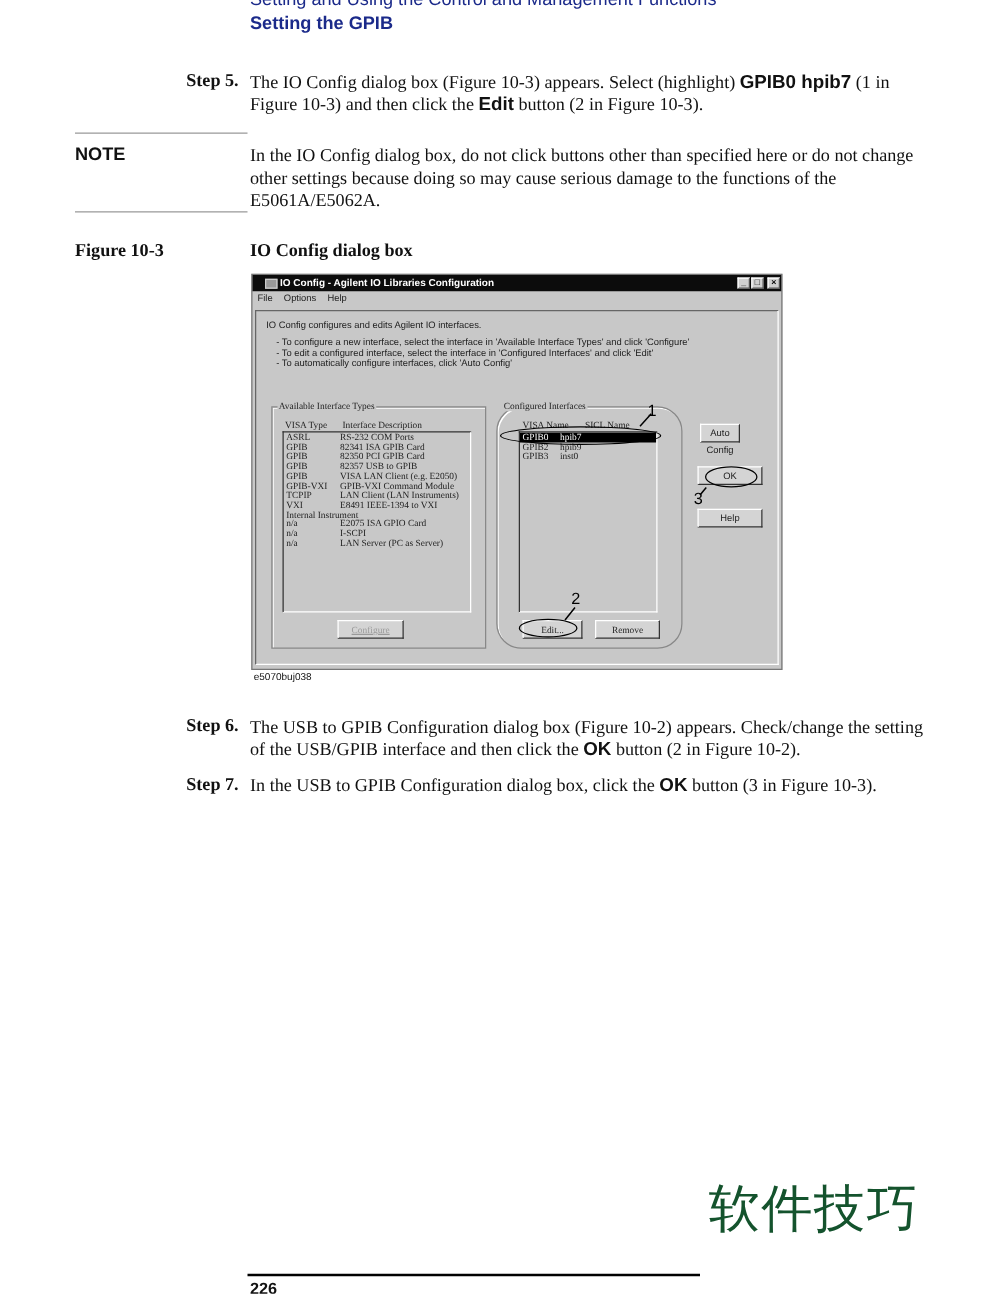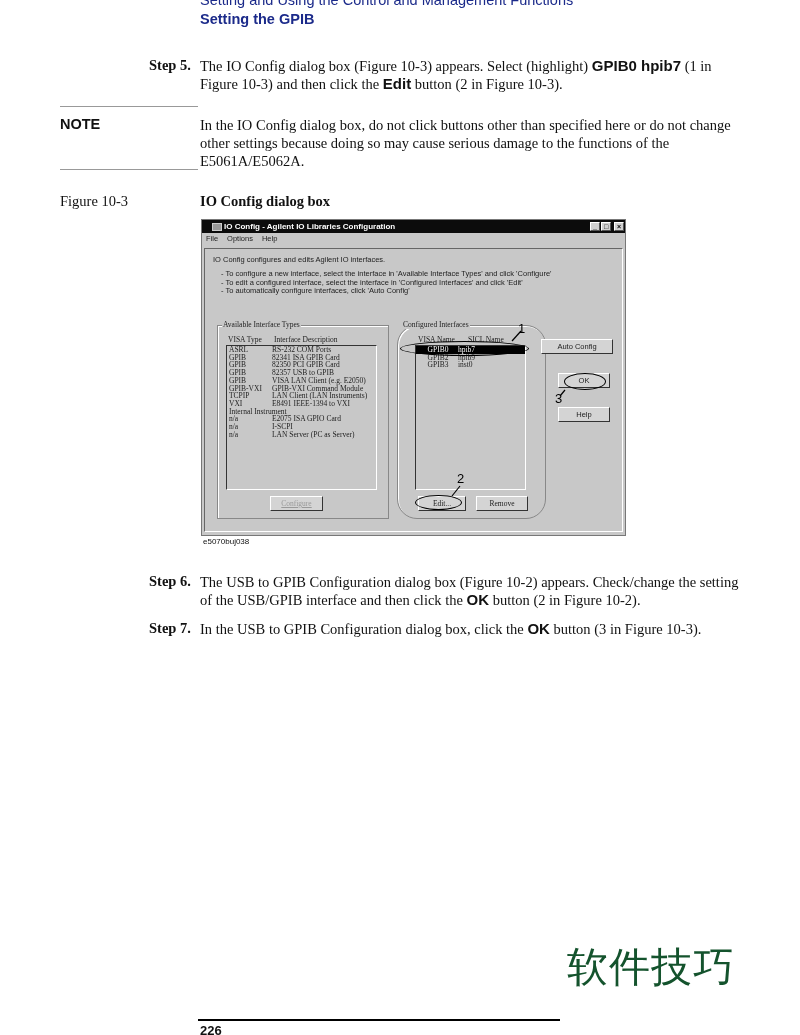--- a/index.html
+++ b/index.html
@@ -8,41 +8,41 @@
 
   .hdr1 { position: absolute; left: 200px; top: -8px; font-family: "Liberation Sans", sans-serif; font-size: 14.5px; color: #1b2a8a; white-space: nowrap; }
   .hdr2 { position: absolute; left: 200px; top: 11px; font-family: "Liberation Sans", sans-serif; font-size: 14.5px; font-weight: bold; color: #1b2a8a; }
 
   .step-label { position: absolute; left: 149px; font-weight: bold; font-size: 14.5px; }
   .para { position: absolute; left: 200px; width: 540px; font-size: 14.5px; line-height: 18px; }
   .sans-b { font-family: "Liberation Sans", sans-serif; font-weight: bold; font-size: 15px; }
 
   .rule-short { position: absolute; left: 60px; width: 138px; height: 1px; background: #999; }
   .note-label { position: absolute; left: 60px; top: 116px; font-family: "Liberation Sans", sans-serif; font-weight: bold; font-size: 14.5px; }
-  .fig-label { position: absolute; left: 60px; top: 193px; font-weight: normal; font-size: 14.5px; }
+  .fig-label { position: absolute; left: 60px; top: 193px; font-weight: bold; font-size: 14.5px; }
   .fig-title { position: absolute; left: 200px; top: 193px; font-weight: bold; font-size: 14.5px; }
 
   
   .dlg { position: absolute; left: 201px; top: 219px; width: 425px; height: 317px; background: #c8c8c8; border: 1px solid #777; font-family: "Liberation Sans", sans-serif; font-size: 8px; color: #222; }
   .titlebar { height: 13px; background: #0c0c0c; color: #fff; font-weight: bold; font-size: 8px; line-height: 13px; padding-left: 10px; display: flex; align-items: center; }
   .app-icon { width: 10px; height: 8px; background: #999; border: 1px solid #ccc; margin-right: 2px; }
   .title-text { flex: 1; }
   .tb-btn { width: 10px; height: 9px; background: #d0d0d0; border: 1px solid #fff; border-right-color: #555; border-bottom-color: #555; margin-right: 1px; color: #000; font-size: 7px; line-height: 7px; text-align: center; font-weight: bold; }
   .menubar { height: 12px; display: flex; gap: 9px; padding-left: 4px; line-height: 12px; font-size: 7.5px; }
   .client { position: absolute; left: 2px; top: 28px; right: 2px; bottom: 3px; border: 1px solid #666; border-right-color: #fff; border-bottom-color: #fff; }
   .intro { position: absolute; left: 8px; top: 6px; font-size: 7.5px; line-height: 9px; }
   .intro-list { position: absolute; left: 16px; top: 21px; font-size: 7.5px; line-height: 8.5px; }
 
   .group { position: absolute; border: 1px solid #888; box-shadow: 1px 1px 0 #fff inset; font-family: Liberation Serif, serif; }
   .group-legend { position: absolute; top: -6px; left: 4px; background: #c8c8c8; padding: 0 1px; font-size: 7.5px; }
   .col-hdr { position: absolute; font-size: 7.5px; }
   .listbox { position: absolute; background: #c8c8c8; border: 1px solid #333; border-right-color: #fff; border-bottom-color: #fff; font-size: 7.5px; line-height: 7.7px; overflow: hidden; }
   .row { display: flex; white-space: nowrap; }
   .row .c1 { width: 45px; padding-left: 2px; }
-  .row.cfg .c1 { width: 42px; text-align: center; }
+  .row.cfg .c1 { width: 32px; }
   .row.sel { background: #000; color: #fff; }
   .w-btn { position: absolute; height: 15px; background: #d4d4d4; border: 1px solid #fff; border-right-color: #333; border-bottom-color: #333; font-size: 7.5px; text-align: center; line-height: 13px; cursor: pointer; }
   .w-btn.disabled { color: #999; }
   .w-btn u { text-decoration: underline; }
 
   .callout { position: absolute; border: 1.5px solid #000; border-radius: 50%; pointer-events: none; }
   .callout-num { position: absolute; font-family: "Liberation Sans", sans-serif; font-size: 13px; color: #000; }
   svg.lead { position: absolute; overflow: visible; pointer-events: none; }
 
   .caption { position: absolute; left: 203px; top: 537px; font-family: "Liberation Sans", sans-serif; font-size: 8px; }
@@ -164,21 +164,21 @@
           </div>
           <div class="row cfg">
             <span class="c1">GPIB3</span>
             <span>inst0</span>
           </div>
         </div>
       <div class="w-btn" style="left:20px; top:170px; width:48px;"><span>Edit...</span></div>
       <div class="w-btn" style="left:78px; top:170px; width:52px;"><span>Remove</span></div>
     </div>
 
-    <div class="w-btn" style="left:336px; top:90px; width:72px;"><span>Auto Config</span></div>
+    <div class="w-btn" style="left:355px; top:90px; width:32px;"><span>Auto Config</span></div>
     <div class="w-btn" style="left:353px; top:124px; width:52px;"><span>OK</span></div>
     <div class="w-btn" style="left:353px; top:158px; width:52px;"><span>Help</span></div>
   </div>
 </div>
 
 <div class="callout" style="left:400px; top:341px; width:129px; height:15px;"></div>
 <svg class="lead" style="left:0; top:0; width:800px; height:1035px;">
   <line x1="512" y1="341" x2="521" y2="331" stroke="#000" stroke-width="1.2"></line>
   <line x1="452" y1="496" x2="460" y2="486" stroke="#000" stroke-width="1.2"></line>
   <line x1="565" y1="390" x2="560" y2="396" stroke="#000" stroke-width="1.2"></line>

